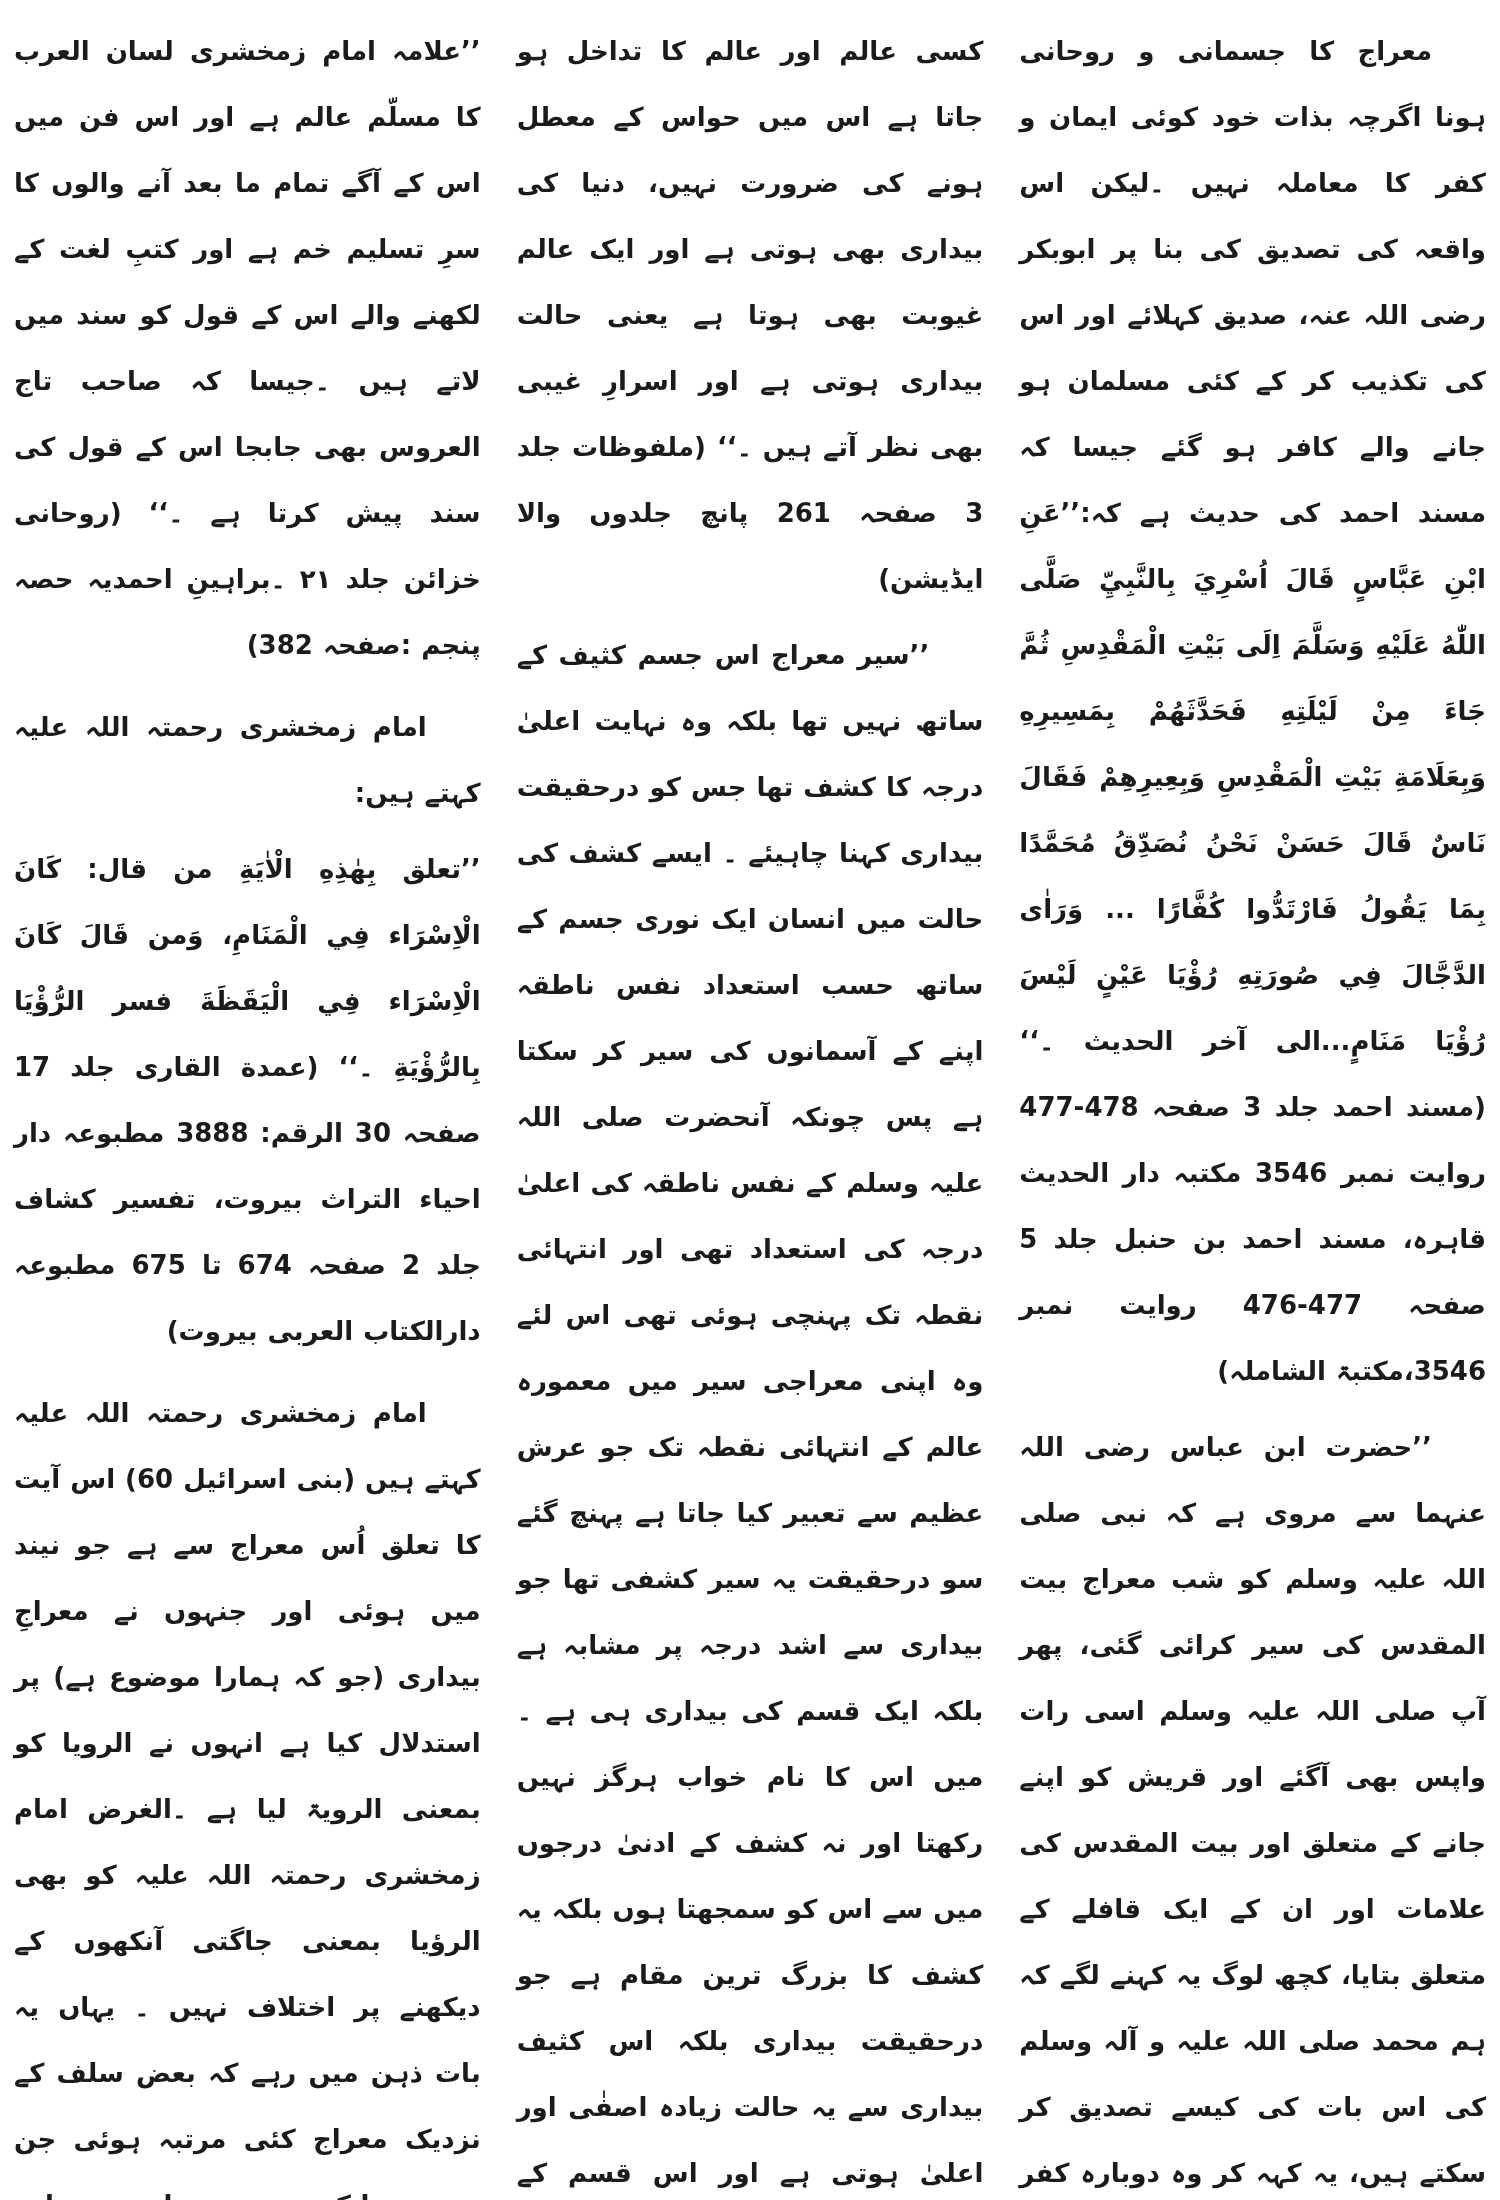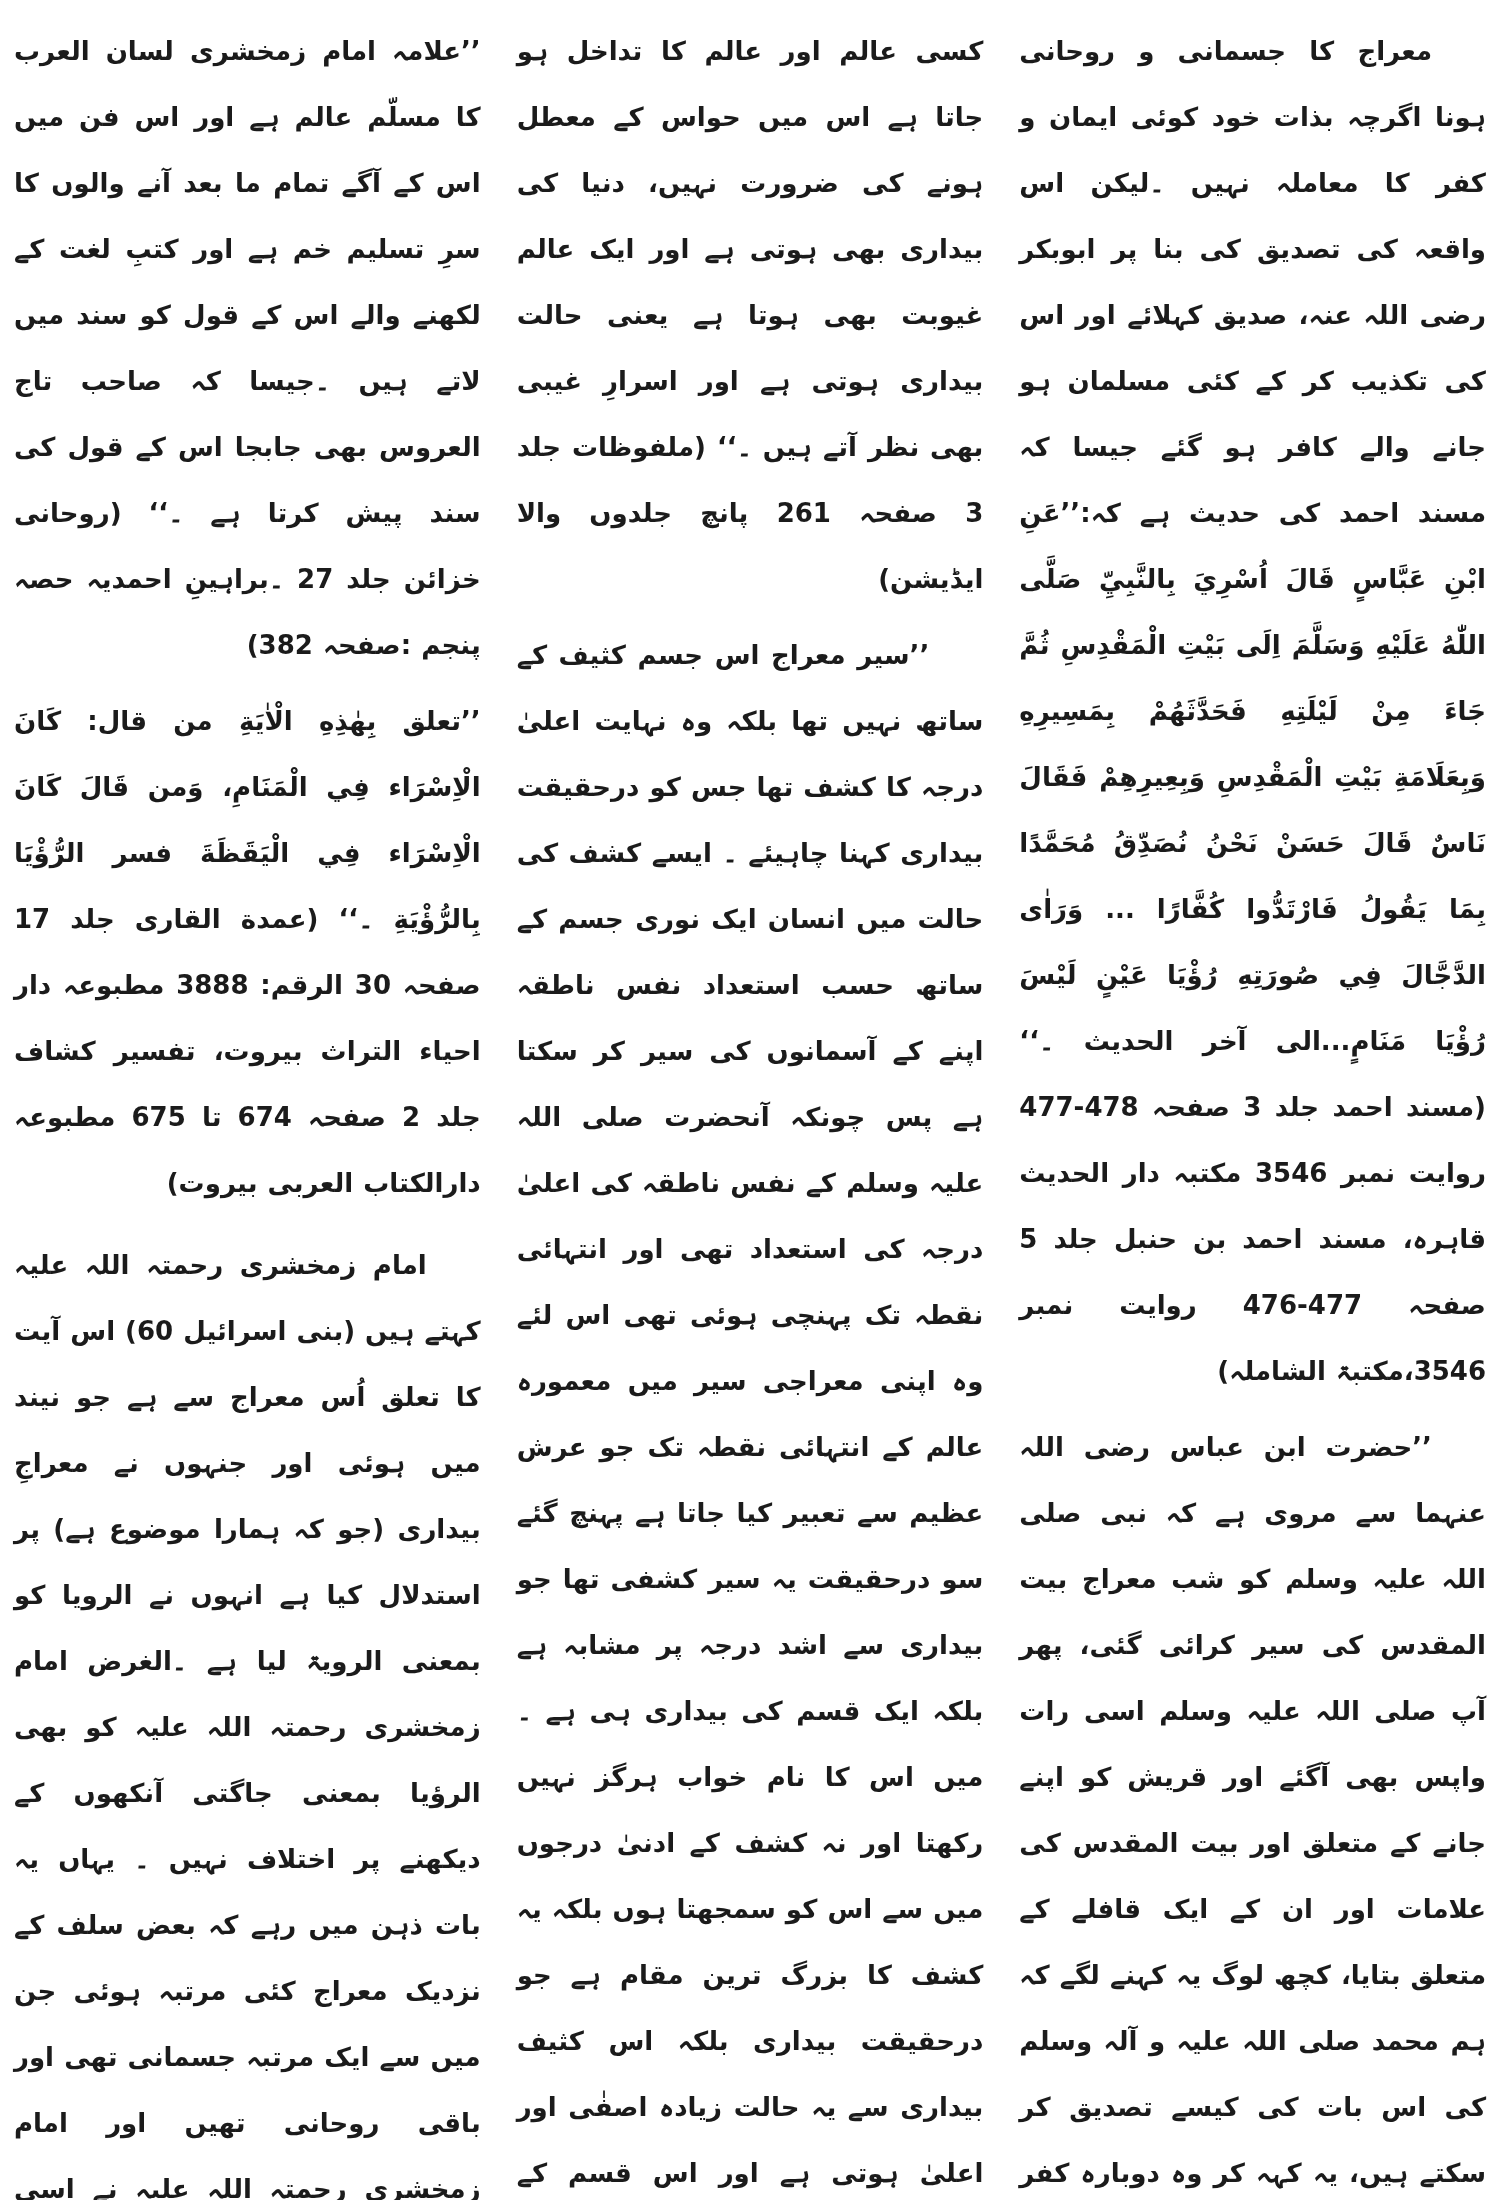--- a/index.html
+++ b/index.html
@@ -58,19 +58,20 @@
 
     </section>
 
     <section class="col">
       <p class="para">کسی عالم اور عالم کا تداخل ہو جاتا ہے اس میں حواس کے معطل ہونے کی ضرورت نہیں، دنیا کی بیداری بھی ہوتی ہے اور ایک عالم غیوبت بھی ہوتا ہے یعنی حالت بیداری ہوتی ہے اور اسرارِ غیبی بھی نظر آتے ہیں ۔‘‘ (ملفوظات جلد 3 صفحہ 261 پانچ جلدوں والا ایڈیشن)</p>
       <p class="para indent">’’سیر معراج اس جسم کثیف کے ساتھ نہیں تھا بلکہ وہ نہایت اعلیٰ درجہ کا کشف تھا جس کو درحقیقت بیداری کہنا چاہیئے ۔ ایسے کشف کی حالت میں انسان ایک نوری جسم کے ساتھ حسب استعداد نفس ناطقہ اپنے کے آسمانوں کی سیر کر سکتا ہے پس چونکہ آنحضرت صلی اللہ علیہ وسلم کے نفس ناطقہ کی اعلیٰ درجہ کی استعداد تھی اور انتہائی نقطہ تک پہنچی ہوئی تھی اس لئے وہ اپنی معراجی سیر میں معمورہ عالم کے انتہائی نقطہ تک جو عرش عظیم سے تعبیر کیا جاتا ہے پہنچ گئے سو درحقیقت یہ سیر کشفی تھا جو بیداری سے اشد درجہ پر مشابہ ہے بلکہ ایک قسم کی بیداری ہی ہے ۔ میں اس کا نام خواب ہرگز نہیں رکھتا اور نہ کشف کے ادنیٰ درجوں میں سے اس کو سمجھتا ہوں بلکہ یہ کشف کا بزرگ ترین مقام ہے جو درحقیقت بیداری بلکہ اس کثیف بیداری سے یہ حالت زیادہ اصفٰی اور اعلیٰ ہوتی ہے اور اس قسم کے کشفوں میں مؤلف خود صاحب تجربہ ہے ۔‘‘ (روحانی خزائن جلد ۳ ۔اِزالہ اوھام :صفحہ 126)</p>
 
     </section>
 
     <section class="col">
-      <p class="para">’’علامہ امام زمخشری لسان العرب کا مسلّم عالم ہے اور اس فن میں اس کے آگے تمام ما بعد آنے والوں کا سرِ تسلیم خم ہے اور کتبِ لغت کے لکھنے والے اس کے قول کو سند میں لاتے ہیں ۔جیسا کہ صاحب تاج العروس بھی جابجا اس کے قول کی سند پیش کرتا ہے ۔‘‘ (روحانی خزائن جلد 27 ۔براہینِ احمدیہ حصہ پنجم :صفحہ 382)</p>
+      <p class="para">’’علامہ امام زمخشری لسان العرب کا مسلّم عالم ہے اور اس فن میں اس کے آگے تمام ما بعد آنے والوں کا سرِ تسلیم خم ہے اور کتبِ لغت کے لکھنے والے اس کے قول کو سند میں لاتے ہیں ۔جیسا کہ صاحب تاج العروس بھی جابجا اس کے قول کی سند پیش کرتا ہے ۔‘‘ (روحانی خزائن جلد ۲۱ ۔براہینِ احمدیہ حصہ پنجم :صفحہ 382)</p>
+      <p class="para indent gap-above">امام زمخشری رحمتہ اللہ علیہ کہتے ہیں:</p>
       <p class="para">’’تعلق بِهٰذِهِ الْاٰيَةِ من قال: كَانَ الْاِسْرَاء فِي الْمَنَامِ، وَمن قَالَ كَانَ الْاِسْرَاء فِي الْيَقَظَةَ فسر الرُّؤْيَا بِالرُّؤْيَةِ ۔‘‘ (عمدة القاری جلد 17 صفحہ 30 الرقم: 3888 مطبوعہ دار احیاء التراث بیروت، تفسیر کشاف جلد 2 صفحہ 674 تا 675 مطبوعہ دارالکتاب العربی بیروت)</p>
       <p class="para indent gap-above">امام زمخشری رحمتہ اللہ علیہ کہتے ہیں (بنی اسرائیل 60) اس آیت کا تعلق اُس معراج سے ہے جو نیند میں ہوئی اور جنہوں نے معراجِ بیداری (جو کہ ہمارا موضوع ہے) پر استدلال کیا ہے انہوں نے الرویا کو بمعنی الرویۃ لیا ہے ۔الغرض امام زمخشری رحمتہ اللہ علیہ کو بھی الرؤیا بمعنی جاگتی آنکھوں کے دیکھنے پر اختلاف نہیں ۔ یہاں یہ بات ذہن میں رہے کہ بعض سلف کے نزدیک معراج کئی مرتبہ ہوئی جن میں سے ایک مرتبہ جسمانی تھی اور باقی روحانی تھیں اور امام زمخشری رحمتہ اللہ علیہ نے اسی طرف اشارہ فرمایا ہے حضرت ابن عباس رضی اللہ تعالی عنہ جن کے متعلق مرزا قادیانی کا کہنا تھا کہ: ’’حضرت ابن عباس</p>
     </section>
 
   </div>
 </div>
 
 </body></html>

